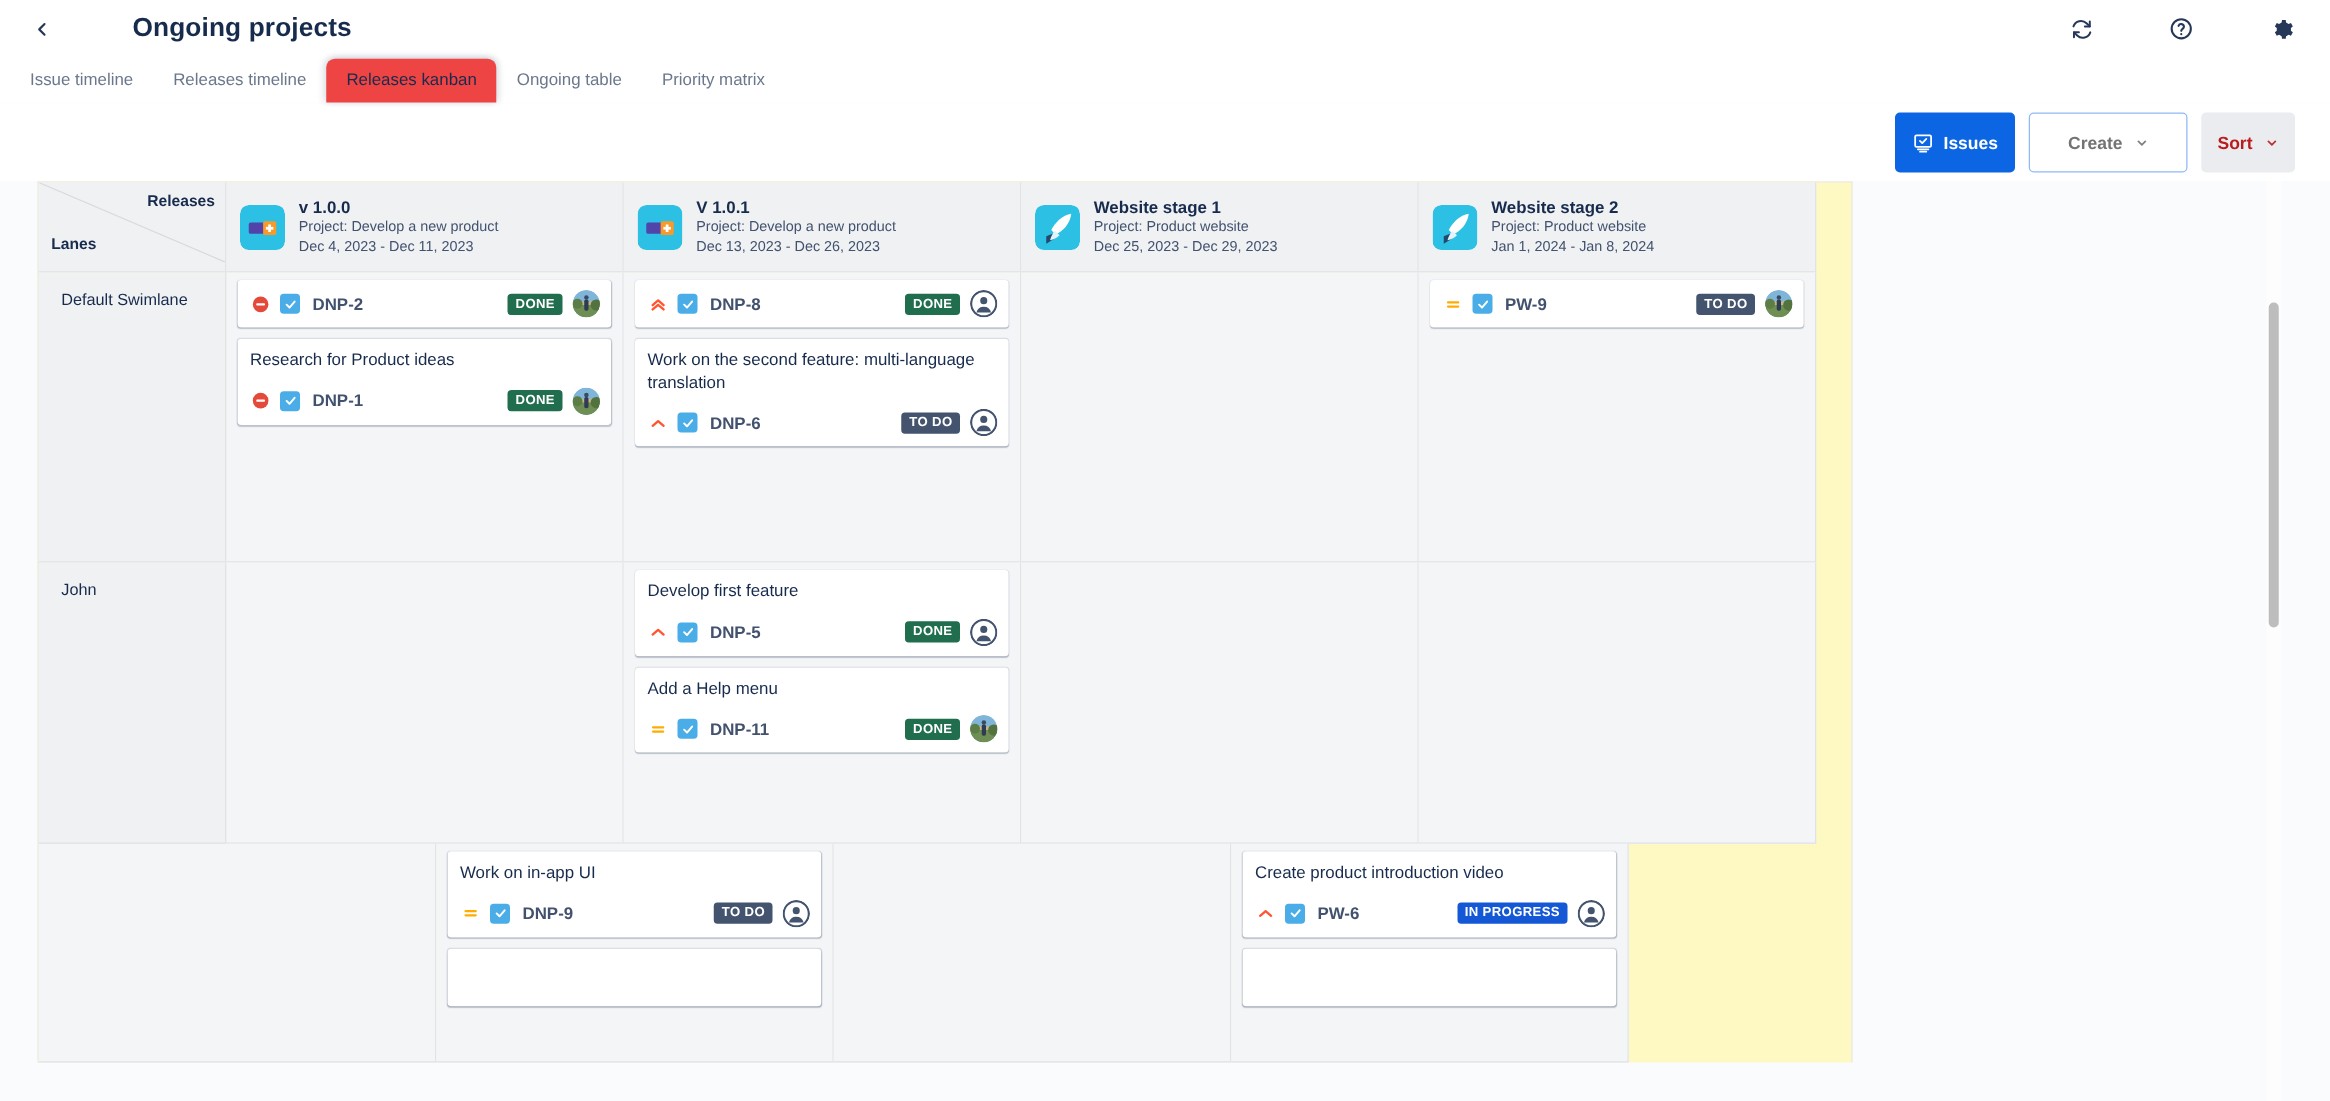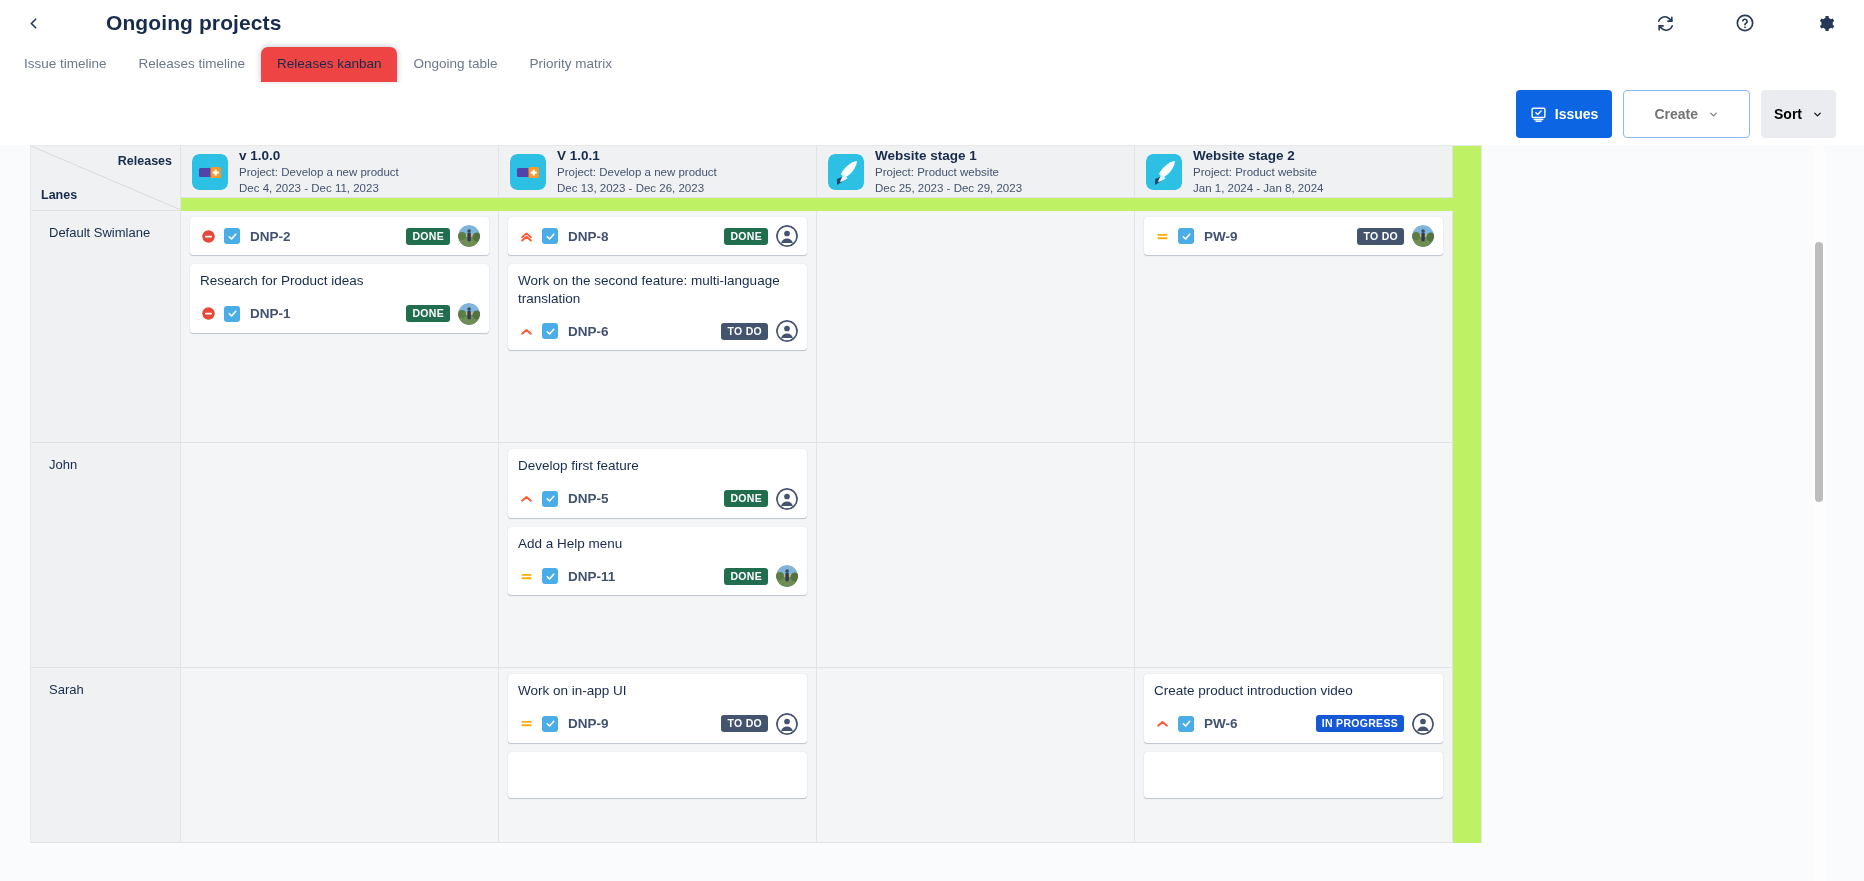--- a/index.html
+++ b/index.html
@@ -93,36 +93,36 @@
     align-items: center;
     font-size: 14px;
     font-weight: bold;
     padding: 0 14px;
     cursor: pointer;
     gap: 8px;
     white-space: nowrap;
   }
   .btn-primary { background: #1668dc; background: #0c66e4; color: #ffffff; }
   .btn-outline { background: #ffffff; color: #737373; border: 1px solid #8fb8f6; padding: 0 30px; }
-  .btn-grey { background: #ebecf0; color: #000000; padding: 4px 13px; justify-content: flex-end; }
+  .btn-grey { background: #ebecf0; color: #b91c1c; padding: 4px 13px; justify-content: flex-end; }
   .chev { font-size: 10px; opacity: .9; margin-left: 2px; }
 
   
   .board-wrap {
     position: relative;
     height: calc(100% - 62px);
     background: #fafbfc;
     padding: 0 0 0 0;
     overflow: hidden;
   }
   .board {
     position: absolute;
     left: 30px; top: 0;
     width: 1452px;
-    background: #bef264;
+    background: #fef9c3;
     border: 1px solid #e6e8ec;
     border-bottom: none;
   }
 
   .board-row { display: flex; }
   .lane-col {
     width: 150px;
     min-width: 150px;
     background: #f0f1f3;
     border-right: 1px solid #e1e3e8;
@@ -151,21 +151,21 @@
     color: #172b4d;
     padding: 14px 0 0 18px;
   }
 
   .col-head {
     width: 318px;
     min-width: 318px;
     background: #f0f1f3;
     border-right: 1px solid #e1e3e8;
     border-bottom: 1px solid #dfe1e6;
-    height: 52px;
+    height: 72px;
     display: flex;
     align-items: center;
     padding: 0 12px 0 11px;
     gap: 11px;
   }
   .col-avatar {
     width: 36px; height: 36px;
     border-radius: 7px;
     flex: 0 0 36px;
     overflow: hidden;
@@ -624,23 +624,20 @@
                       <circle cx="11.1" cy="6" r="1.8" fill="#3a4a63"></circle>
                     </g>
                   </svg></span>
               </div>
             </div>
           </div>
           <div class="cell"></div>
           <div class="cell"></div>
         </div>
         <div class="board-row" style="min-height: 175px;">
-          <div class="lane-col">
-            <div class="lane-label">Sarah</div>
-          </div>
           <div class="cell"></div>
           <div class="cell">
             <div class="card">
               <div class="card-summary">Work on in-app UI</div>
               <div class="card-foot">
                 <span class="pri">
                   <svg width="15" height="15" viewBox="0 0 24 24" stroke="#ffab00" stroke-width="2.9" stroke-linecap="round">
                     <line x1="5.5" y1="9.5" x2="18.5" y2="9.5"></line>
                     <line x1="5.5" y1="14.8" x2="18.5" y2="14.8"></line>
                   </svg>

